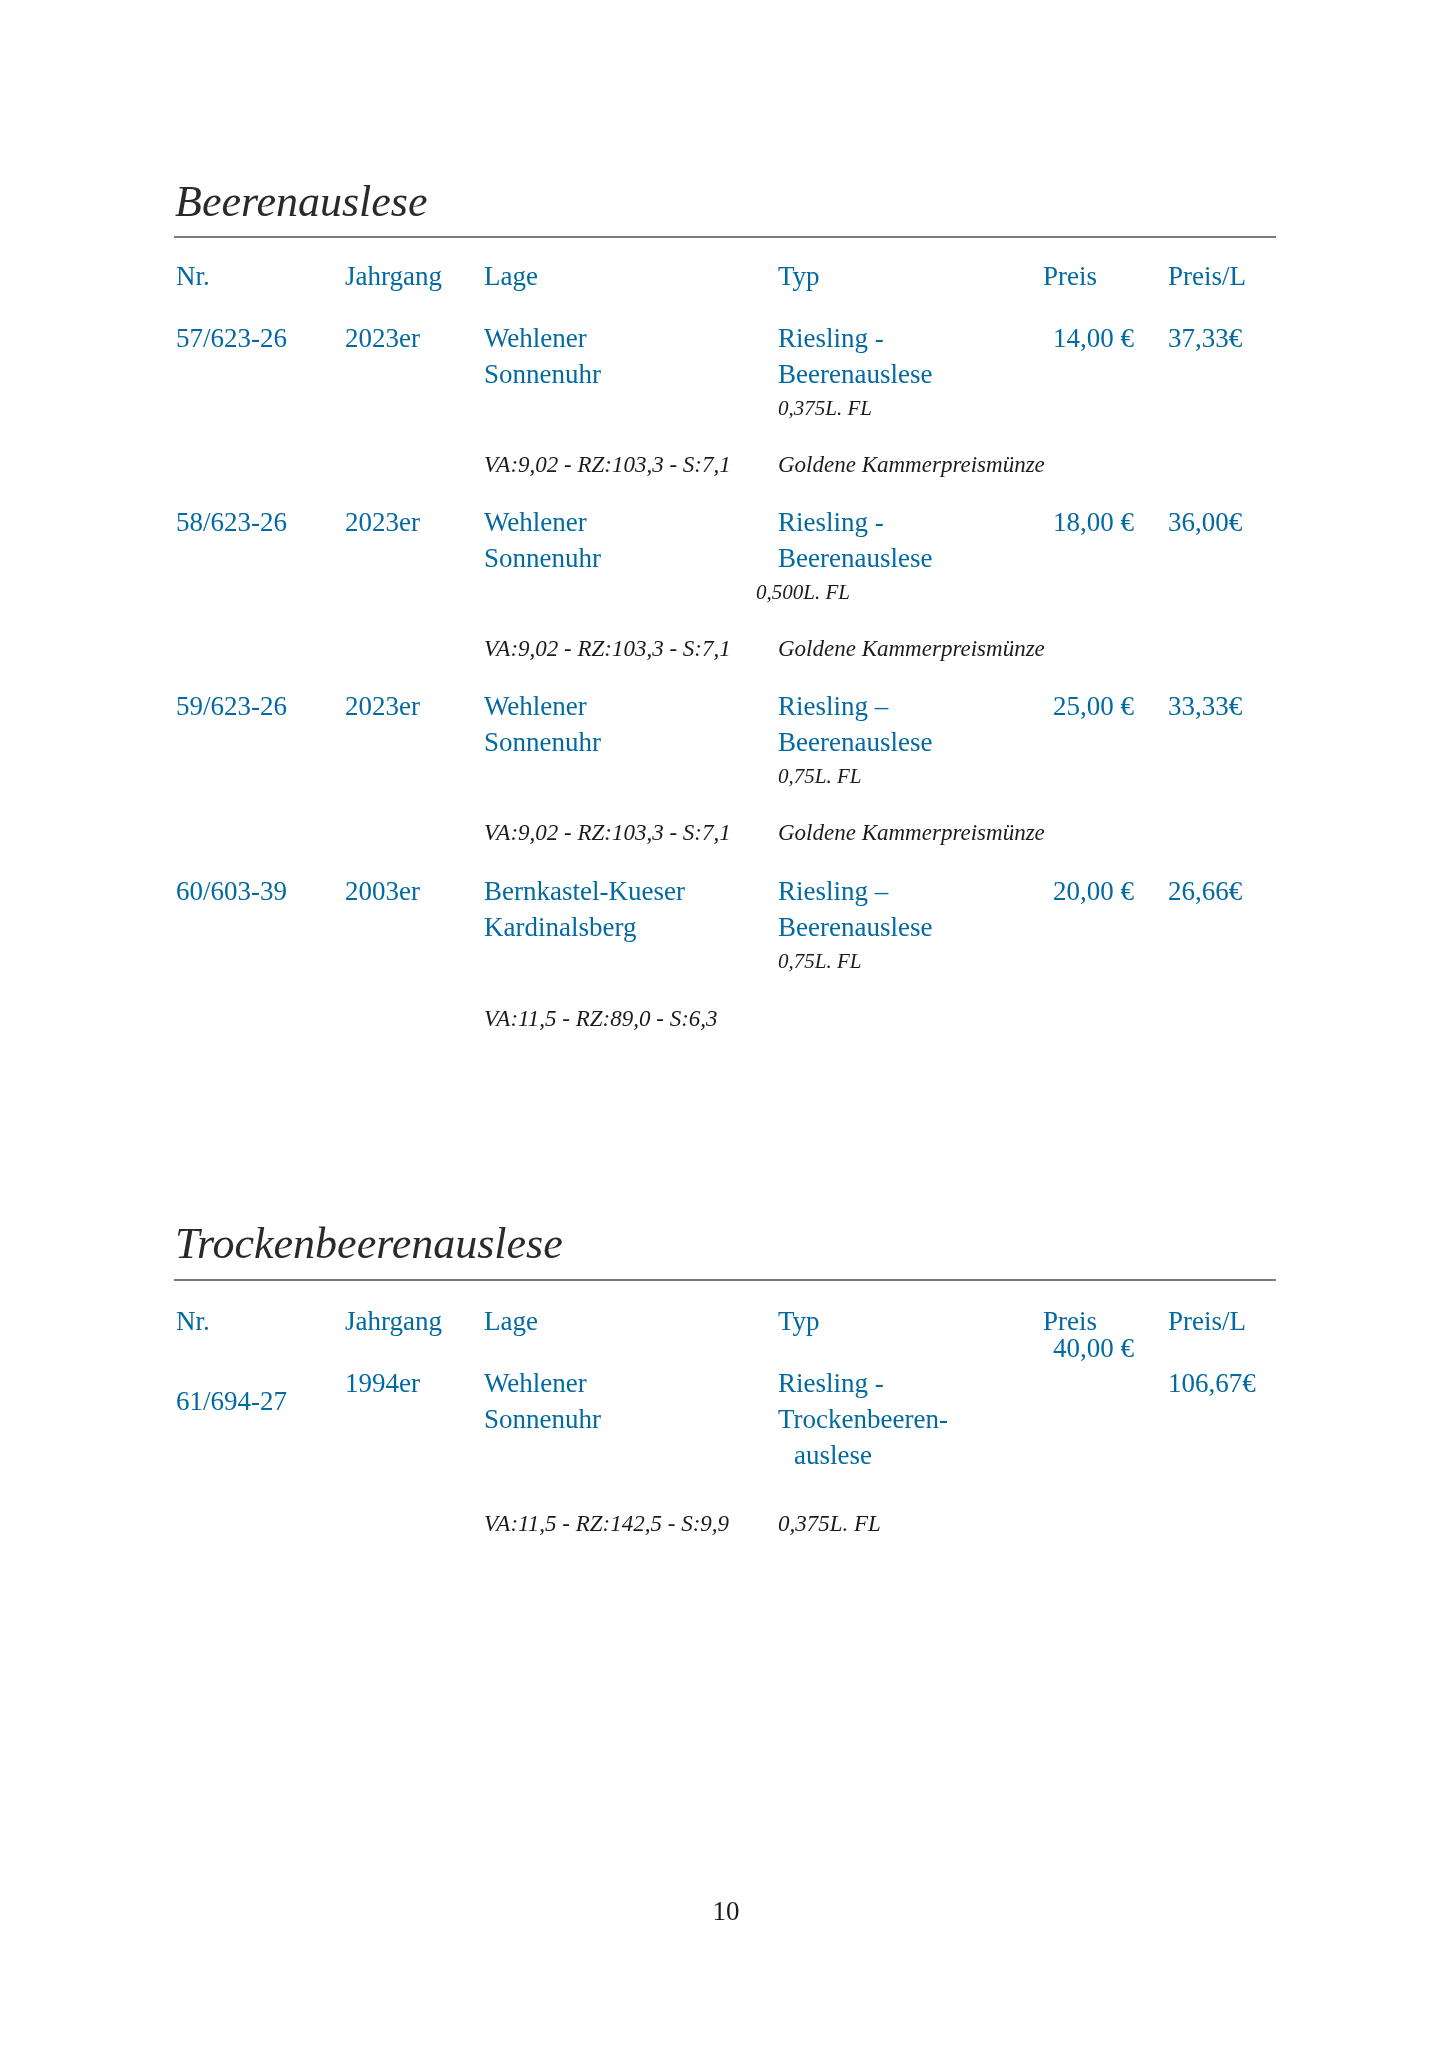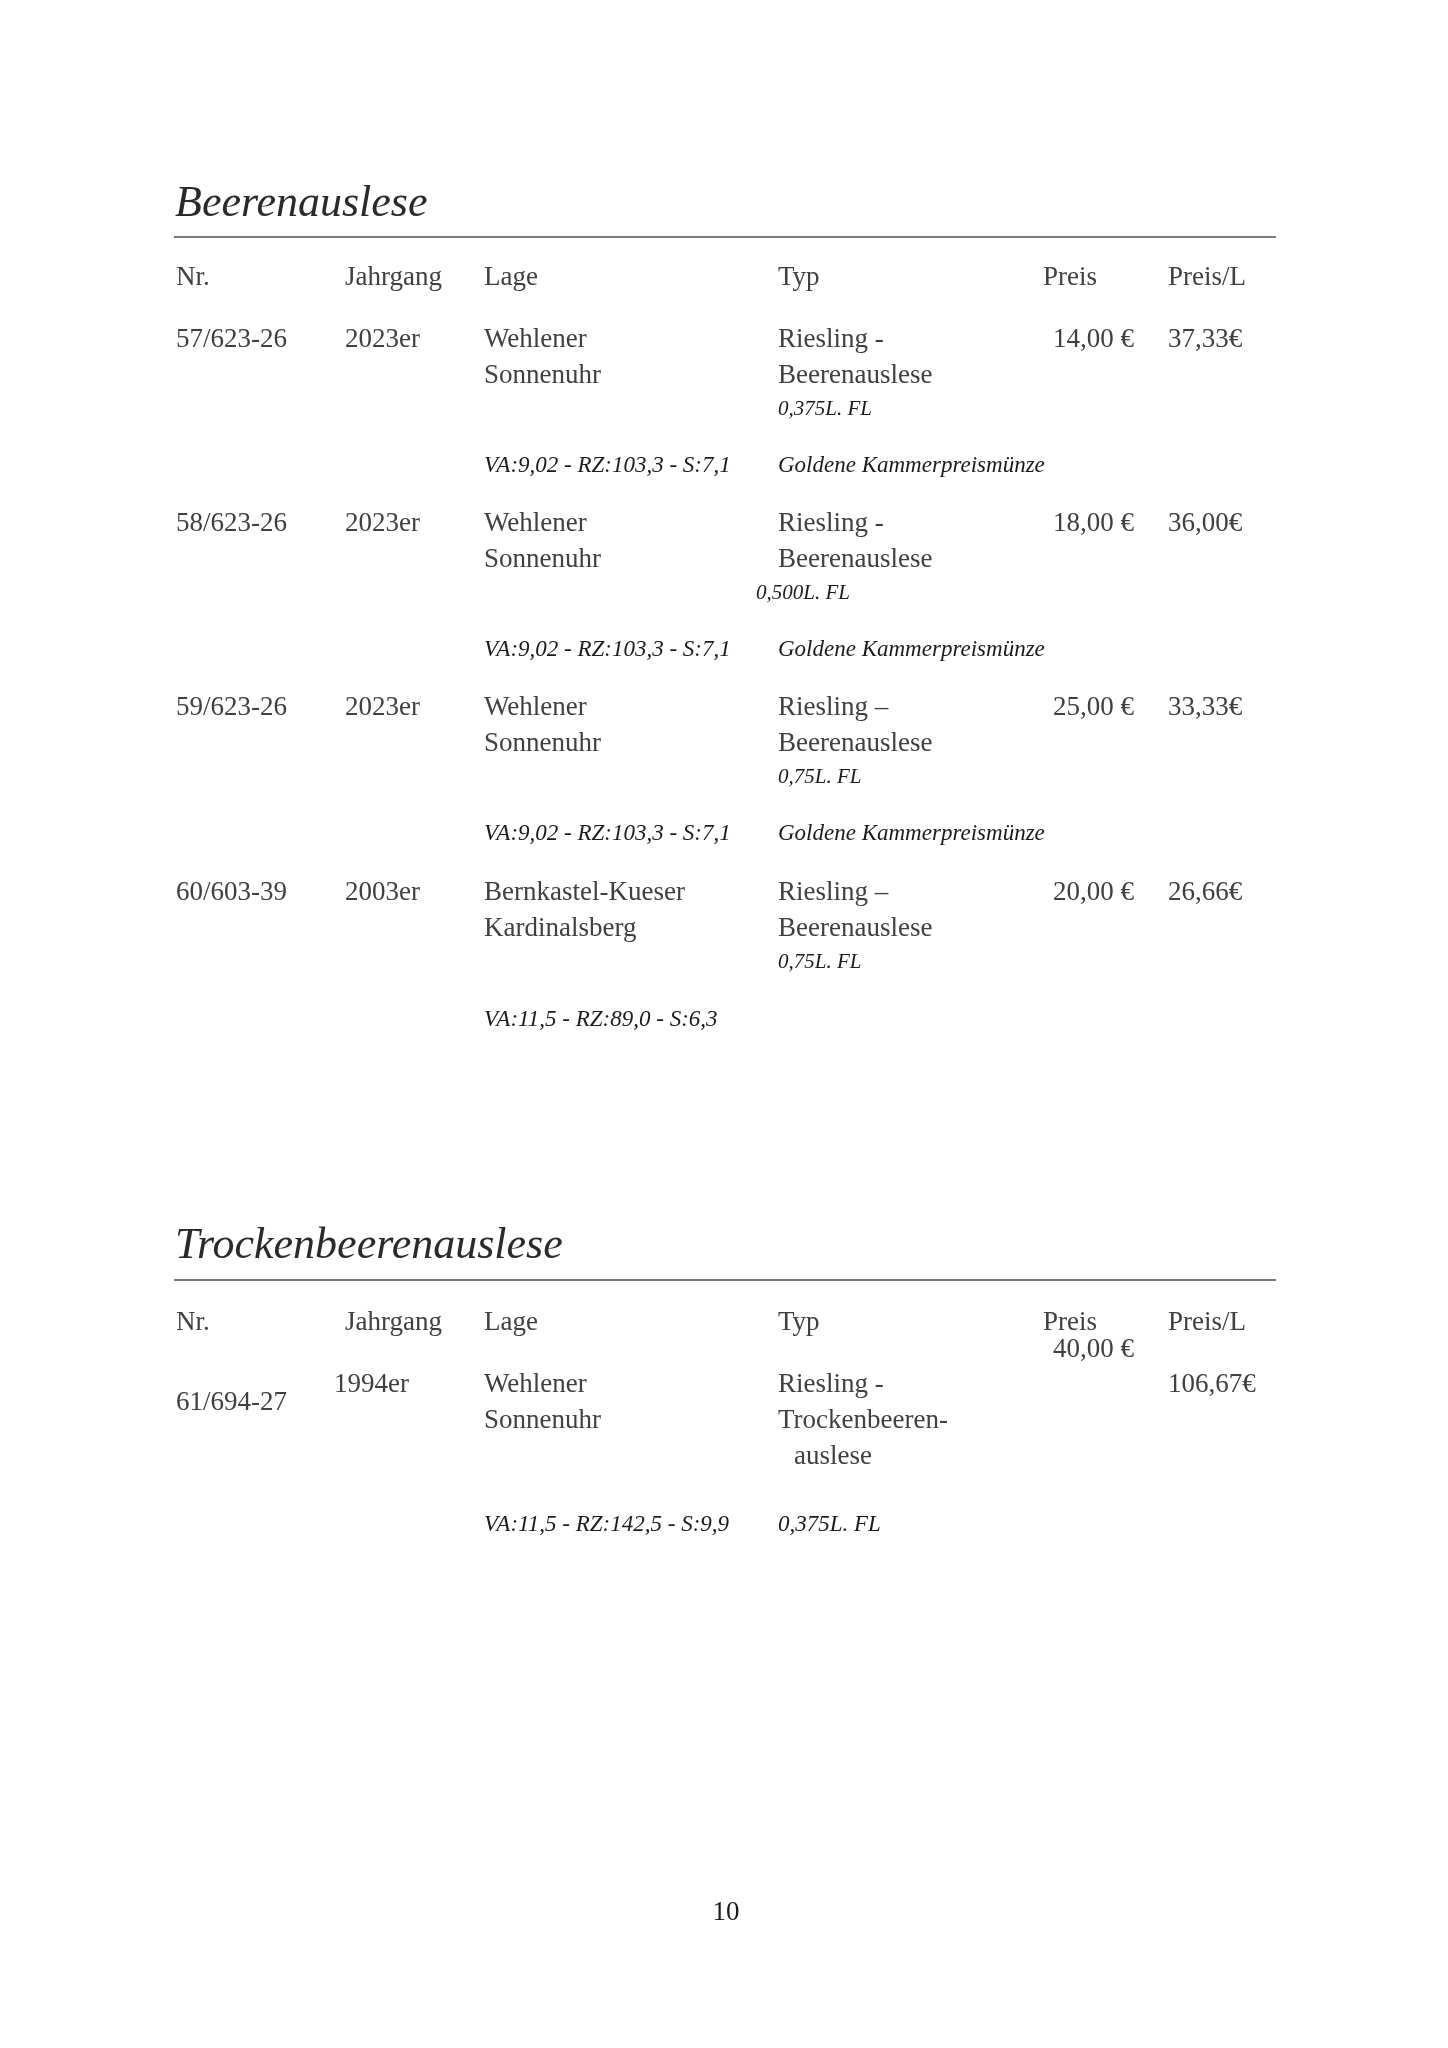--- a/index.html
+++ b/index.html
@@ -1,21 +1,21 @@
 <!DOCTYPE html>
 <html><head>
 <meta charset="utf-8">
 <style>
   html, body { margin:0; padding:0; background:#ffffff; }
   body { width:1448px; height:2048px; position:relative; overflow:hidden;
          font-family:"DejaVu Serif","Liberation Serif",serif; color:#1a1a1a; }
   .abs { position:absolute; white-space:nowrap; }
   .title { font-family:"Liberation Serif",serif; font-style:italic; font-size:44px; color:#2a2a2a; line-height:1; }
   .rule { position:absolute; height:2px; background:#7a7a7a; }
-  .cell { font-family:"Liberation Serif",serif; font-size:27px; line-height:36px; color:#404040; }
+  .cell { font-family:"Liberation Serif",serif; font-size:27px; line-height:36px; color:#0369a1; }
   .small { font-family:"Liberation Serif",serif; font-style:italic; font-size:21px; line-height:26px; color:#1b1b1b; }
   .note { font-family:"Liberation Serif",serif; font-style:italic; font-size:23px; line-height:28px; color:#1b1b1b; }
   .right { text-align:right; }
   .pagenum { font-family:"Liberation Serif",serif; font-size:27px; color:#1b1b1b; }
 </style>
 </head>
 <body>
 
 <div>
   <div class="abs title" style="left:175px; top:180px;">Beerenauslese</div>
@@ -94,21 +94,21 @@
     <div class="abs cell" style="left:176px; top:1303px;">Nr.</div>
     <div class="abs cell" style="left:345px; top:1303px;">Jahrgang</div>
     <div class="abs cell" style="left:484px; top:1303px;">Lage</div>
     <div class="abs cell" style="left:778px; top:1303px;">Typ</div>
     <div class="abs cell" style="left:1043px; top:1303px;">Preis</div>
     <div class="abs cell" style="left:1168px; top:1303px;">Preis/L</div>
   </div>
 
   <div>
     <div class="abs cell" style="left:176px; top:1365px;margin-top:18px;">61/694-27</div>
-    <div class="abs cell" style="left:334px; top:1365px;">1994er</div>
+    <div class="abs cell" style="left:345px; top:1365px;">1994er</div>
     <div class="abs cell" style="left:484px; top:1365px;">Wehlener</div>
     <div class="abs cell" style="left:484px; top:1401px;">Sonnenuhr</div>
     <div class="abs cell" style="left:778px; top:1365px;">Riesling -</div>
     <div class="abs cell" style="left:778px; top:1401px;">Trockenbeeren-</div>
     <div class="abs cell" style="left:778px; top:1437px;margin-left:16px;">auslese</div>
     <div class="abs cell right" style="left:1000px; width:134px; top:1330px;">40,00 €</div>
     <div class="abs cell" style="left:1168px; top:1365px;">106,67€</div>
     <div class="abs note" style="left:484px; top:1510px;">VA:11,5 - RZ:142,5 - S:9,9</div>
     <div class="abs note" style="left:778px; top:1510px;">0,375L. FL</div>
   </div>

